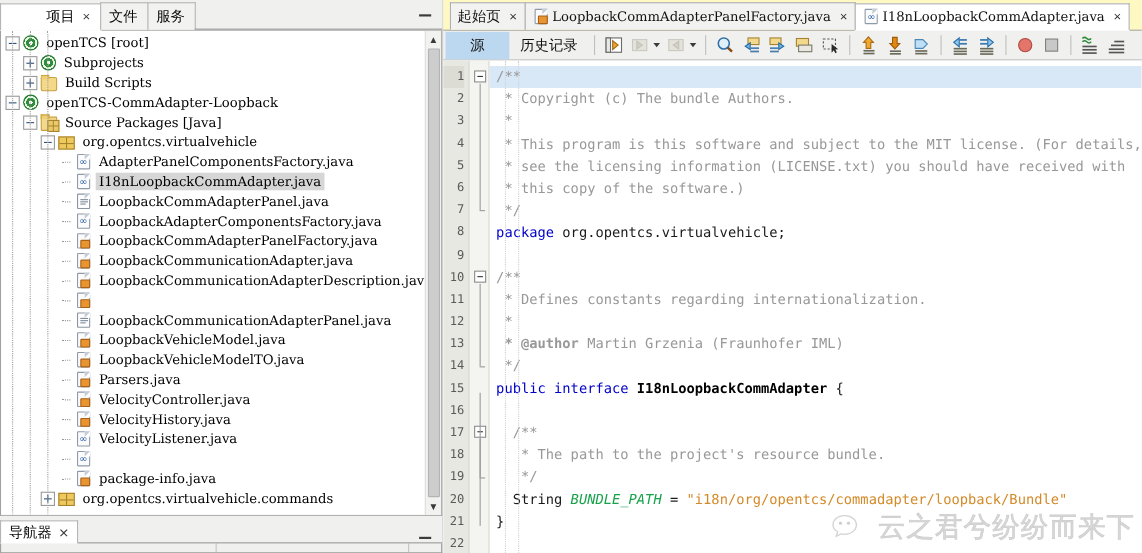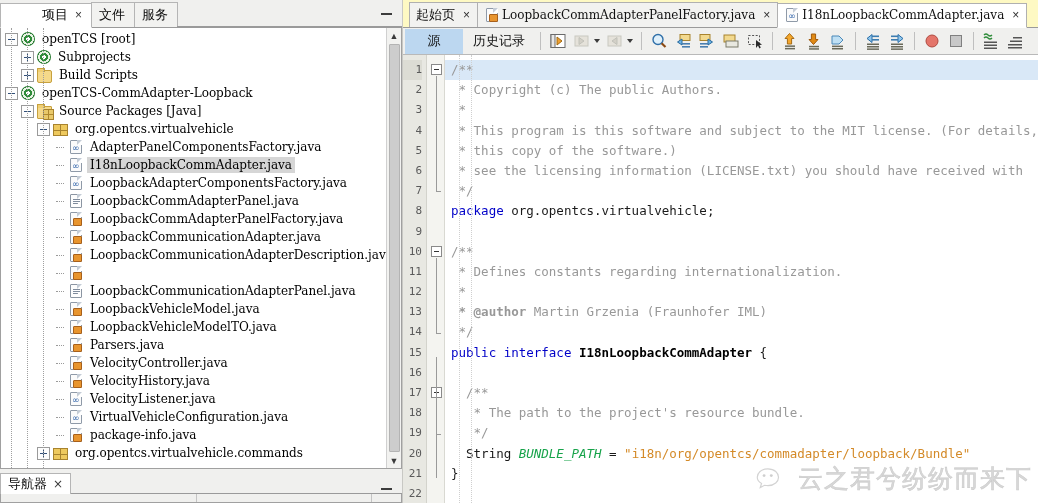--- a/index.html
+++ b/index.html
@@ -462,36 +462,36 @@
               <span style="position:absolute;left:3px;top:6px;width:8px;height:1px;border-top:1px dotted #9a9a9a;display:block"></span>
             </div>
             <div class="icon ic-interface"></div>
             <span class="lbl">I18nLoopbackCommAdapter.java</span>
           </div>
           <div class="trow">
             <div class="spacer" style="width: 52px;"></div>
             <div class="spacer" style="width: 15px; height: 13px; position: relative;">
               <span style="position:absolute;left:3px;top:6px;width:8px;height:1px;border-top:1px dotted #9a9a9a;display:block"></span>
             </div>
+            <div class="icon ic-doc"></div>
+            <span class="lbl">LoopbackCommAdapterPanel.java</span>
+          </div>
+          <div class="trow">
+            <div class="spacer" style="width: 52px;"></div>
+            <div class="spacer" style="width: 15px; height: 13px; position: relative;">
+              <span style="position:absolute;left:3px;top:6px;width:8px;height:1px;border-top:1px dotted #9a9a9a;display:block"></span>
+            </div>
             <div class="icon ic-interface"></div>
             <span class="lbl">LoopbackAdapterComponentsFactory.java</span>
           </div>
           <div class="trow">
             <div class="spacer" style="width: 52px;"></div>
             <div class="spacer" style="width: 15px; height: 13px; position: relative;">
               <span style="position:absolute;left:3px;top:6px;width:8px;height:1px;border-top:1px dotted #9a9a9a;display:block"></span>
             </div>
-            <div class="icon ic-doc"></div>
-            <span class="lbl">LoopbackCommAdapterPanel.java</span>
-          </div>
-          <div class="trow">
-            <div class="spacer" style="width: 52px;"></div>
-            <div class="spacer" style="width: 15px; height: 13px; position: relative;">
-              <span style="position:absolute;left:3px;top:6px;width:8px;height:1px;border-top:1px dotted #9a9a9a;display:block"></span>
-            </div>
             <div class="icon ic-class"></div>
             <span class="lbl">LoopbackCommAdapterPanelFactory.java</span>
           </div>
           <div class="trow">
             <div class="spacer" style="width: 52px;"></div>
             <div class="spacer" style="width: 15px; height: 13px; position: relative;">
               <span style="position:absolute;left:3px;top:6px;width:8px;height:1px;border-top:1px dotted #9a9a9a;display:block"></span>
             </div>
             <div class="icon ic-class"></div>
             <span class="lbl">LoopbackCommunicationAdapter.java</span>
@@ -566,21 +566,20 @@
             </div>
             <div class="icon ic-interface"></div>
             <span class="lbl">VelocityListener.java</span>
           </div>
           <div class="trow">
             <div class="spacer" style="width: 52px;"></div>
             <div class="spacer" style="width: 15px; height: 13px; position: relative;">
               <span style="position:absolute;left:3px;top:6px;width:8px;height:1px;border-top:1px dotted #9a9a9a;display:block"></span>
             </div>
             <div class="icon ic-interface"></div>
-            <span class="lbl">VirtualVehicleConfiguration.java</span>
           </div>
           <div class="trow">
             <div class="spacer" style="width: 52px;"></div>
             <div class="spacer" style="width: 15px; height: 13px; position: relative;">
               <span style="position:absolute;left:3px;top:6px;width:8px;height:1px;border-top:1px dotted #9a9a9a;display:block"></span>
             </div>
             <div class="icon ic-class"></div>
             <span class="lbl">package-info.java</span>
           </div>
           <div class="trow">
@@ -816,25 +815,25 @@
           <div class="fold-mark" style="top: 190.8px;"></div>
           <div class="fold-line" style="top: 202.8px; height: 74.8px;"></div>
           <div class="fold-end" style="top: 277.6px;"></div>
           <div class="fold-mark" style="top: 332.2px;"></div>
           <div class="fold-line" style="top: 344.2px; height: 34.4px;"></div>
           <div class="fold-end" style="top: 378.6px;"></div>
           <div class="fold-line" style="left: 9px; top: 301.8px; height: 121.2px;"></div>
         </div>
       <div class="code-lines">
           <div class="ln hl"><span class="cm">/**</span></div>
-          <div class="ln"><span class="cm"> * Copyright (c) The public Authors.</span></div>
+          <div class="ln"><span class="cm"> * Copyright (c) The bundle Authors.</span></div>
           <div class="ln"><span class="cm"> *</span></div>
           <div class="ln"><span class="cm"> * This program is this software and subject to the MIT license. (For details,</span></div>
+          <div class="ln"><span class="cm"> * see the licensing information (LICENSE.txt) you should have received with</span></div>
           <div class="ln"><span class="cm"> * this copy of the software.)</span></div>
-          <div class="ln"><span class="cm"> * see the licensing information (LICENSE.txt) you should have received with</span></div>
           <div class="ln"><span class="cm"> */</span></div>
           <div class="ln"><span class="kw">package</span><span class="pl"> org.opentcs.virtualvehicle;</span></div>
           <div class="ln">&nbsp;</div>
           <div class="ln"><span class="cm">/**</span></div>
           <div class="ln"><span class="cm"> * Defines constants regarding internationalization.</span></div>
           <div class="ln"><span class="cm"> *</span></div>
           <div class="ln"><span class="cm" style="font-weight: bold;"> * @author</span><span class="cm"> Martin Grzenia (Fraunhofer IML)</span></div>
           <div class="ln"><span class="cm"> */</span></div>
           <div class="ln"><span class="kw">public interface </span><span class="cls">I18nLoopbackCommAdapter</span><span class="pl"> {</span></div>
           <div class="ln">&nbsp;</div>

